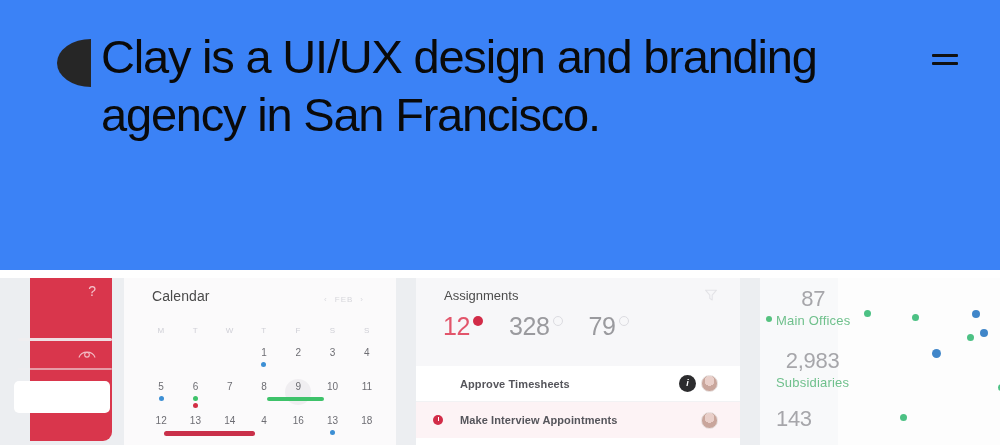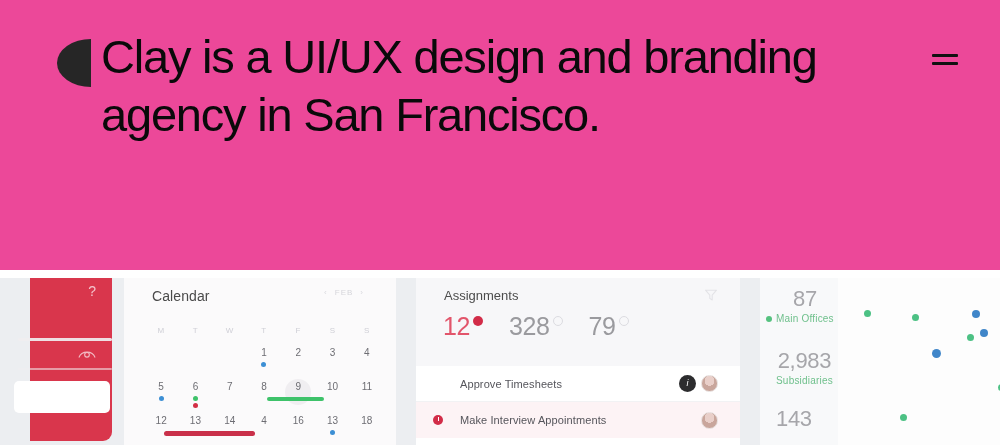--- a/index.html
+++ b/index.html
@@ -9,21 +9,21 @@
     background: #ffffff;
     font-family: "Liberation Sans", sans-serif;
     -webkit-font-smoothing: antialiased;
   }
 
   
   .hero {
     position: absolute;
     top: 0; left: 0;
     width: 1000px; height: 270px;
-    background: #ec4899;
+    background: #3b82f6;
   }
 
   .hero-row {
     position: absolute;
     left: 57px; top: 28px;
     width: 900px;
     display: flex;
     align-items: flex-start;
   }
 
@@ -117,21 +117,21 @@
     position: absolute;
     left: 124px; top: 0;
     width: 272px; height: 167px;
     background: #fbfafb;
   }
   .cal-head {
     position: absolute;
     left: 28px; top: 10px;
     right: 10px;
     display: flex;
-    align-items: flex-start;
+    align-items: flex-end;
   }
   .cal-title {
     font-size: 14px;
     color: #4a4a4a;
     letter-spacing: .1px;
   }
   .cal-nav {
     margin-left: auto;
     display: flex;
     align-items: center;
@@ -252,20 +252,21 @@
   .stat-badge.solid { background: #d22c48; }
   .stat-badge.ring  { border: 1.4px solid #dcdce1; }
 
   .asg-list { position: absolute; left: 0; top: 88px; width: 324px; }
   .asg-row {
     position: relative;
     height: 36px;
     display: flex;
     align-items: center;
     border-bottom: 1px solid #f2f2f4;
+    font-weight: bold;
   }
   .asg-row.alt { background: #fdf3f5; border-bottom: none; }
   .asg-mark { width: 44px; display: flex; justify-content: center; }
   .asg-mark .clk {
     width: 10px; height: 10px;
     border-radius: 50%;
     background: #d22c48;
     position: relative;
   }
   .asg-mark .clk::after {
@@ -317,21 +318,21 @@
   }
   .map-stat { position: absolute; left: 16px; }
   .map-stat .n {
     font-size: 22px;
     font-weight: 300;
     color: #a6a6aa;
     letter-spacing: -.3px;
     line-height: 26px;
   }
   .map-stat .l {
-    font-size: 10px;
+    font-size: 13px;
     color: #6fc08c;
     letter-spacing: .2px;
     margin-top: 1px;
   }
   .map-stat.s1 { top: 8px; }
   .map-stat.s2 { top: 70px; }
   .map-stat.s3 { top: 128px; }
   .map-stat .lead {
     position: absolute;
     left: -10px; top: 30px;

